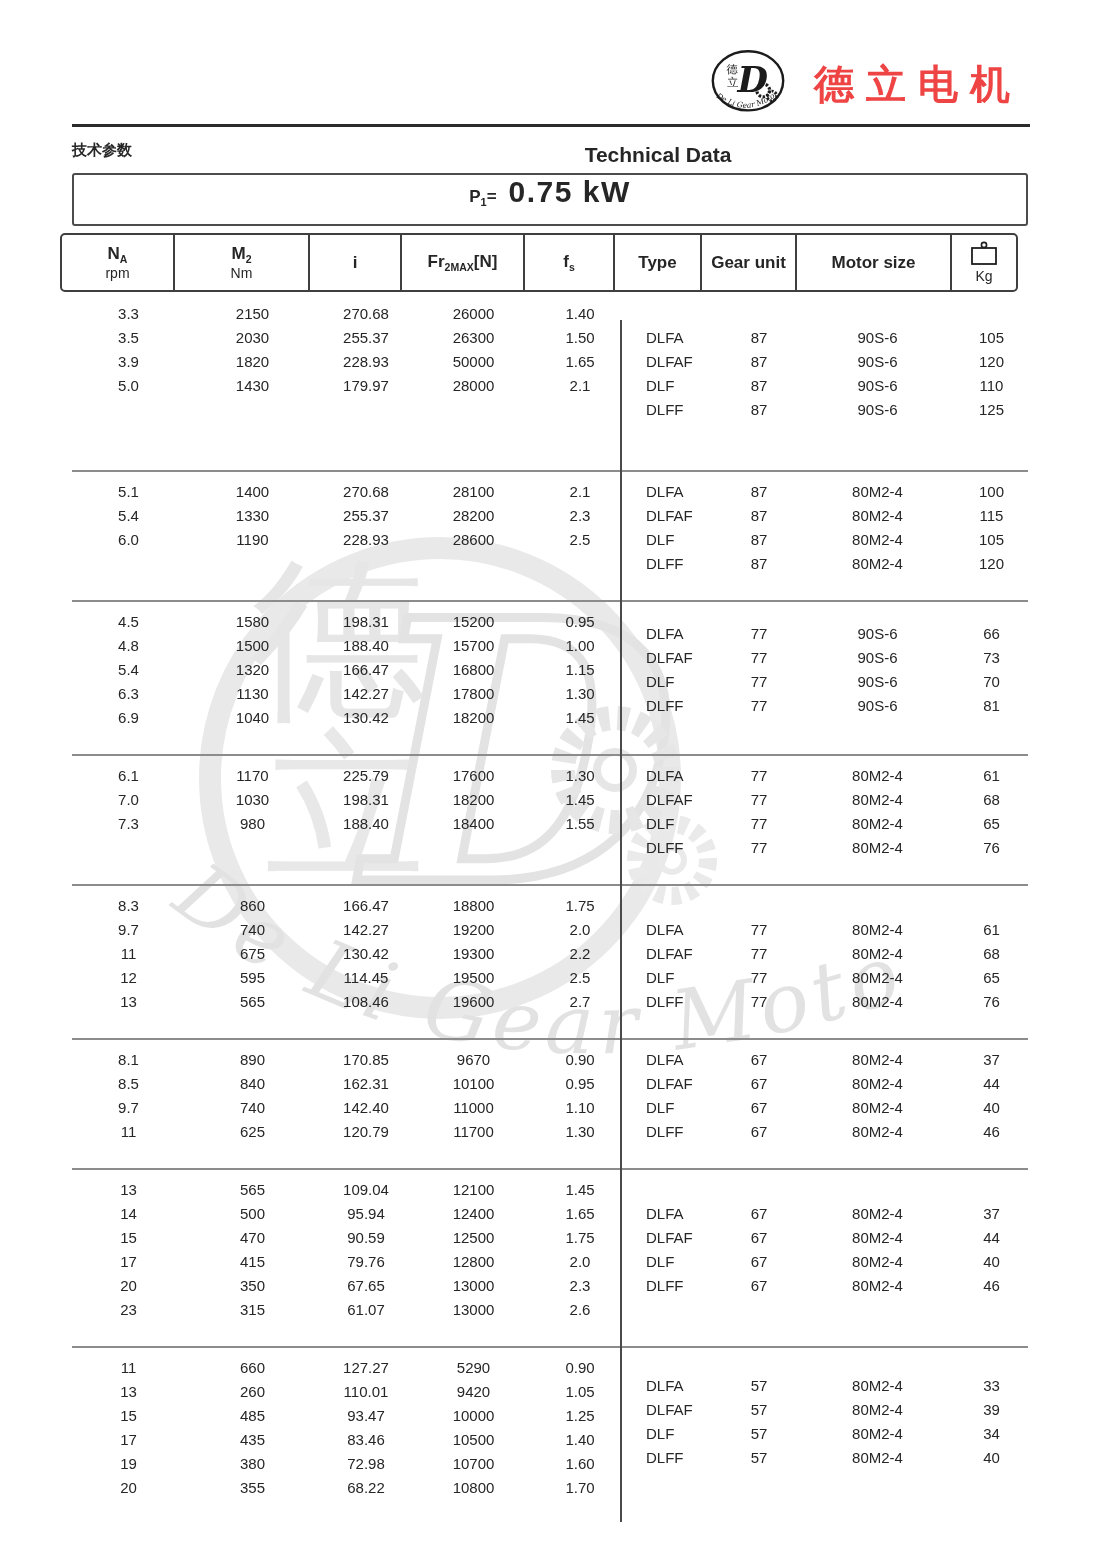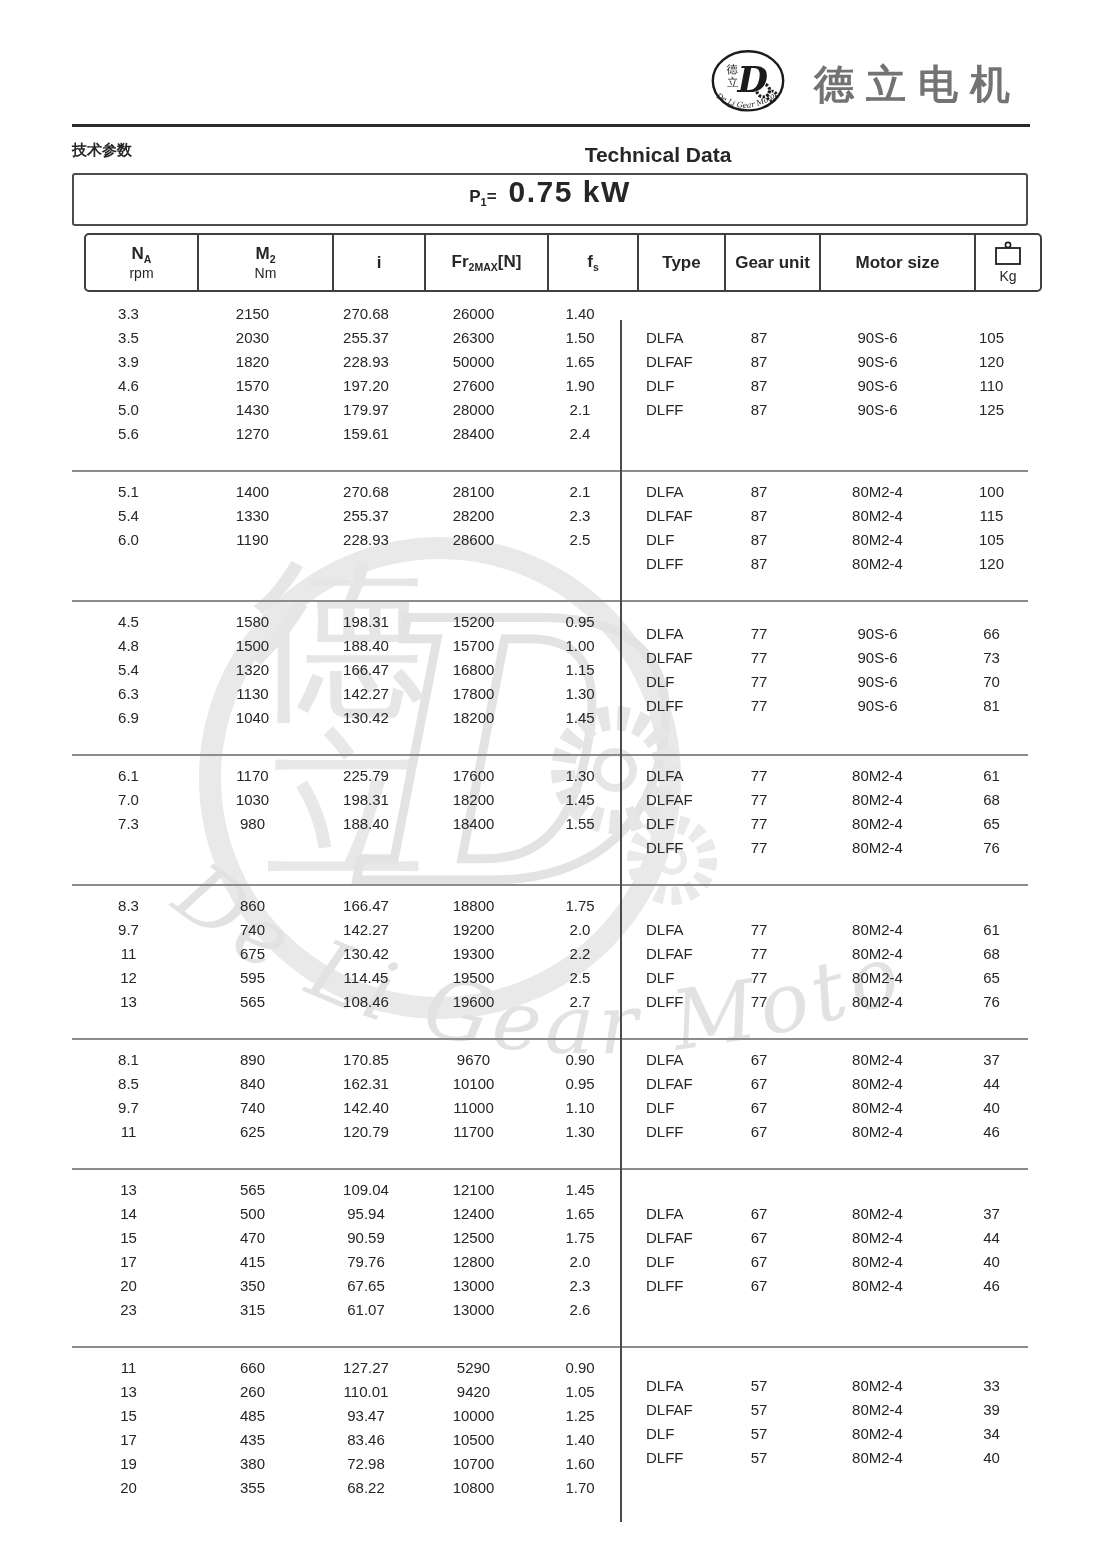--- a/index.html
+++ b/index.html
@@ -4,31 +4,31 @@
 <style>
   html,body{margin:0;padding:0;background:#fff;}
   .page{position:relative;width:1100px;height:1555px;background:#ffffff;overflow:hidden;
         font-family:"Liberation Sans",sans-serif;color:#262626;}
   
   .watermark{position:absolute;left:0;top:0;z-index:0;pointer-events:none;}
   
   .brand-row{position:absolute;top:44px;left:700px;width:330px;display:flex;align-items:center;gap:18px;z-index:2;}
   .logo-svg{flex:0 0 auto;}
   .brand-cn{font-family:"DejaVu Serif","Liberation Serif",serif;font-weight:bold;font-size:40px;
-            letter-spacing:12px;color:#737373;white-space:nowrap;}
+            letter-spacing:12px;color:#ef4444;white-space:nowrap;}
   .top-rule{position:absolute;left:72px;top:124px;width:958px;height:3px;background:#2b2b2b;z-index:2;}
   .title-cn{position:absolute;left:72px;top:141px;font-size:15px;font-weight:bold;z-index:2;}
   .title-en{position:absolute;left:658px;top:143px;transform:translateX(-50%);font-size:21px;font-weight:bold;z-index:2;}
   .power-box{position:absolute;left:72px;top:173px;width:952px;height:49px;border:2px solid #4c4c4c;border-radius:3px;
              display:flex;align-items:baseline;justify-content:center;z-index:2;background:transparent;gap:12px;}
   .power-label{font-size:17px;font-weight:bold;letter-spacing:0;}
   .power-label sub{font-size:11px;}
   .power-value{font-size:30px;font-weight:bold;letter-spacing:1.5px;}
   
-  .thead{position:absolute;left:84px;top:233px;width:954px;height:55px;border:2px solid #3f3f3f;border-radius:5px;
+  .thead{position:absolute;left:60px;top:233px;width:954px;height:55px;border:2px solid #3f3f3f;border-radius:5px;
          display:grid;grid-template-columns:113px 135px 92px 123px 90px 87px 95px 155px 1fr;z-index:2;background:transparent;}
   .thcell{border-right:2px solid #3f3f3f;display:flex;flex-direction:column;align-items:center;justify-content:center;line-height:1.15;}
   .thcell:last-child{border-right:none;}
   .th-main{font-size:17px;font-weight:bold;}
   .th-main sub{font-size:10.5px;font-weight:bold;}
   .th-below{font-size:14px;font-weight:normal;text-align:center;}
   .kg-cell .th-below{margin-top:1px;}
   
   .content{position:absolute;left:72px;top:294px;width:956px;z-index:1;}
   .data-area{position:relative;width:956px;}
@@ -148,40 +148,26 @@
                 <span>1.50</span>
               </div>
               <div class="lrow">
                 <span>3.9</span>
                 <span>1820</span>
                 <span>228.93</span>
                 <span>50000</span>
                 <span>1.65</span>
               </div>
               <div class="lrow">
-                <span>4.6</span>
-                <span>1570</span>
-                <span>197.20</span>
-                <span>27600</span>
-                <span>1.90</span>
-              </div>
-              <div class="lrow">
                 <span>5.0</span>
                 <span>1430</span>
                 <span>179.97</span>
                 <span>28000</span>
                 <span>2.1</span>
               </div>
-              <div class="lrow">
-                <span>5.6</span>
-                <span>1270</span>
-                <span>159.61</span>
-                <span>28400</span>
-                <span>2.4</span>
-              </div>
             </div>
             <div class="rblock" style="top: 32px;">
               <div class="rrow">
                 <span>DLFA</span>
                 <span>87</span>
                 <span>90S-6</span>
                 <span>105</span>
               </div>
               <div class="rrow">
                 <span>DLFAF</span>

